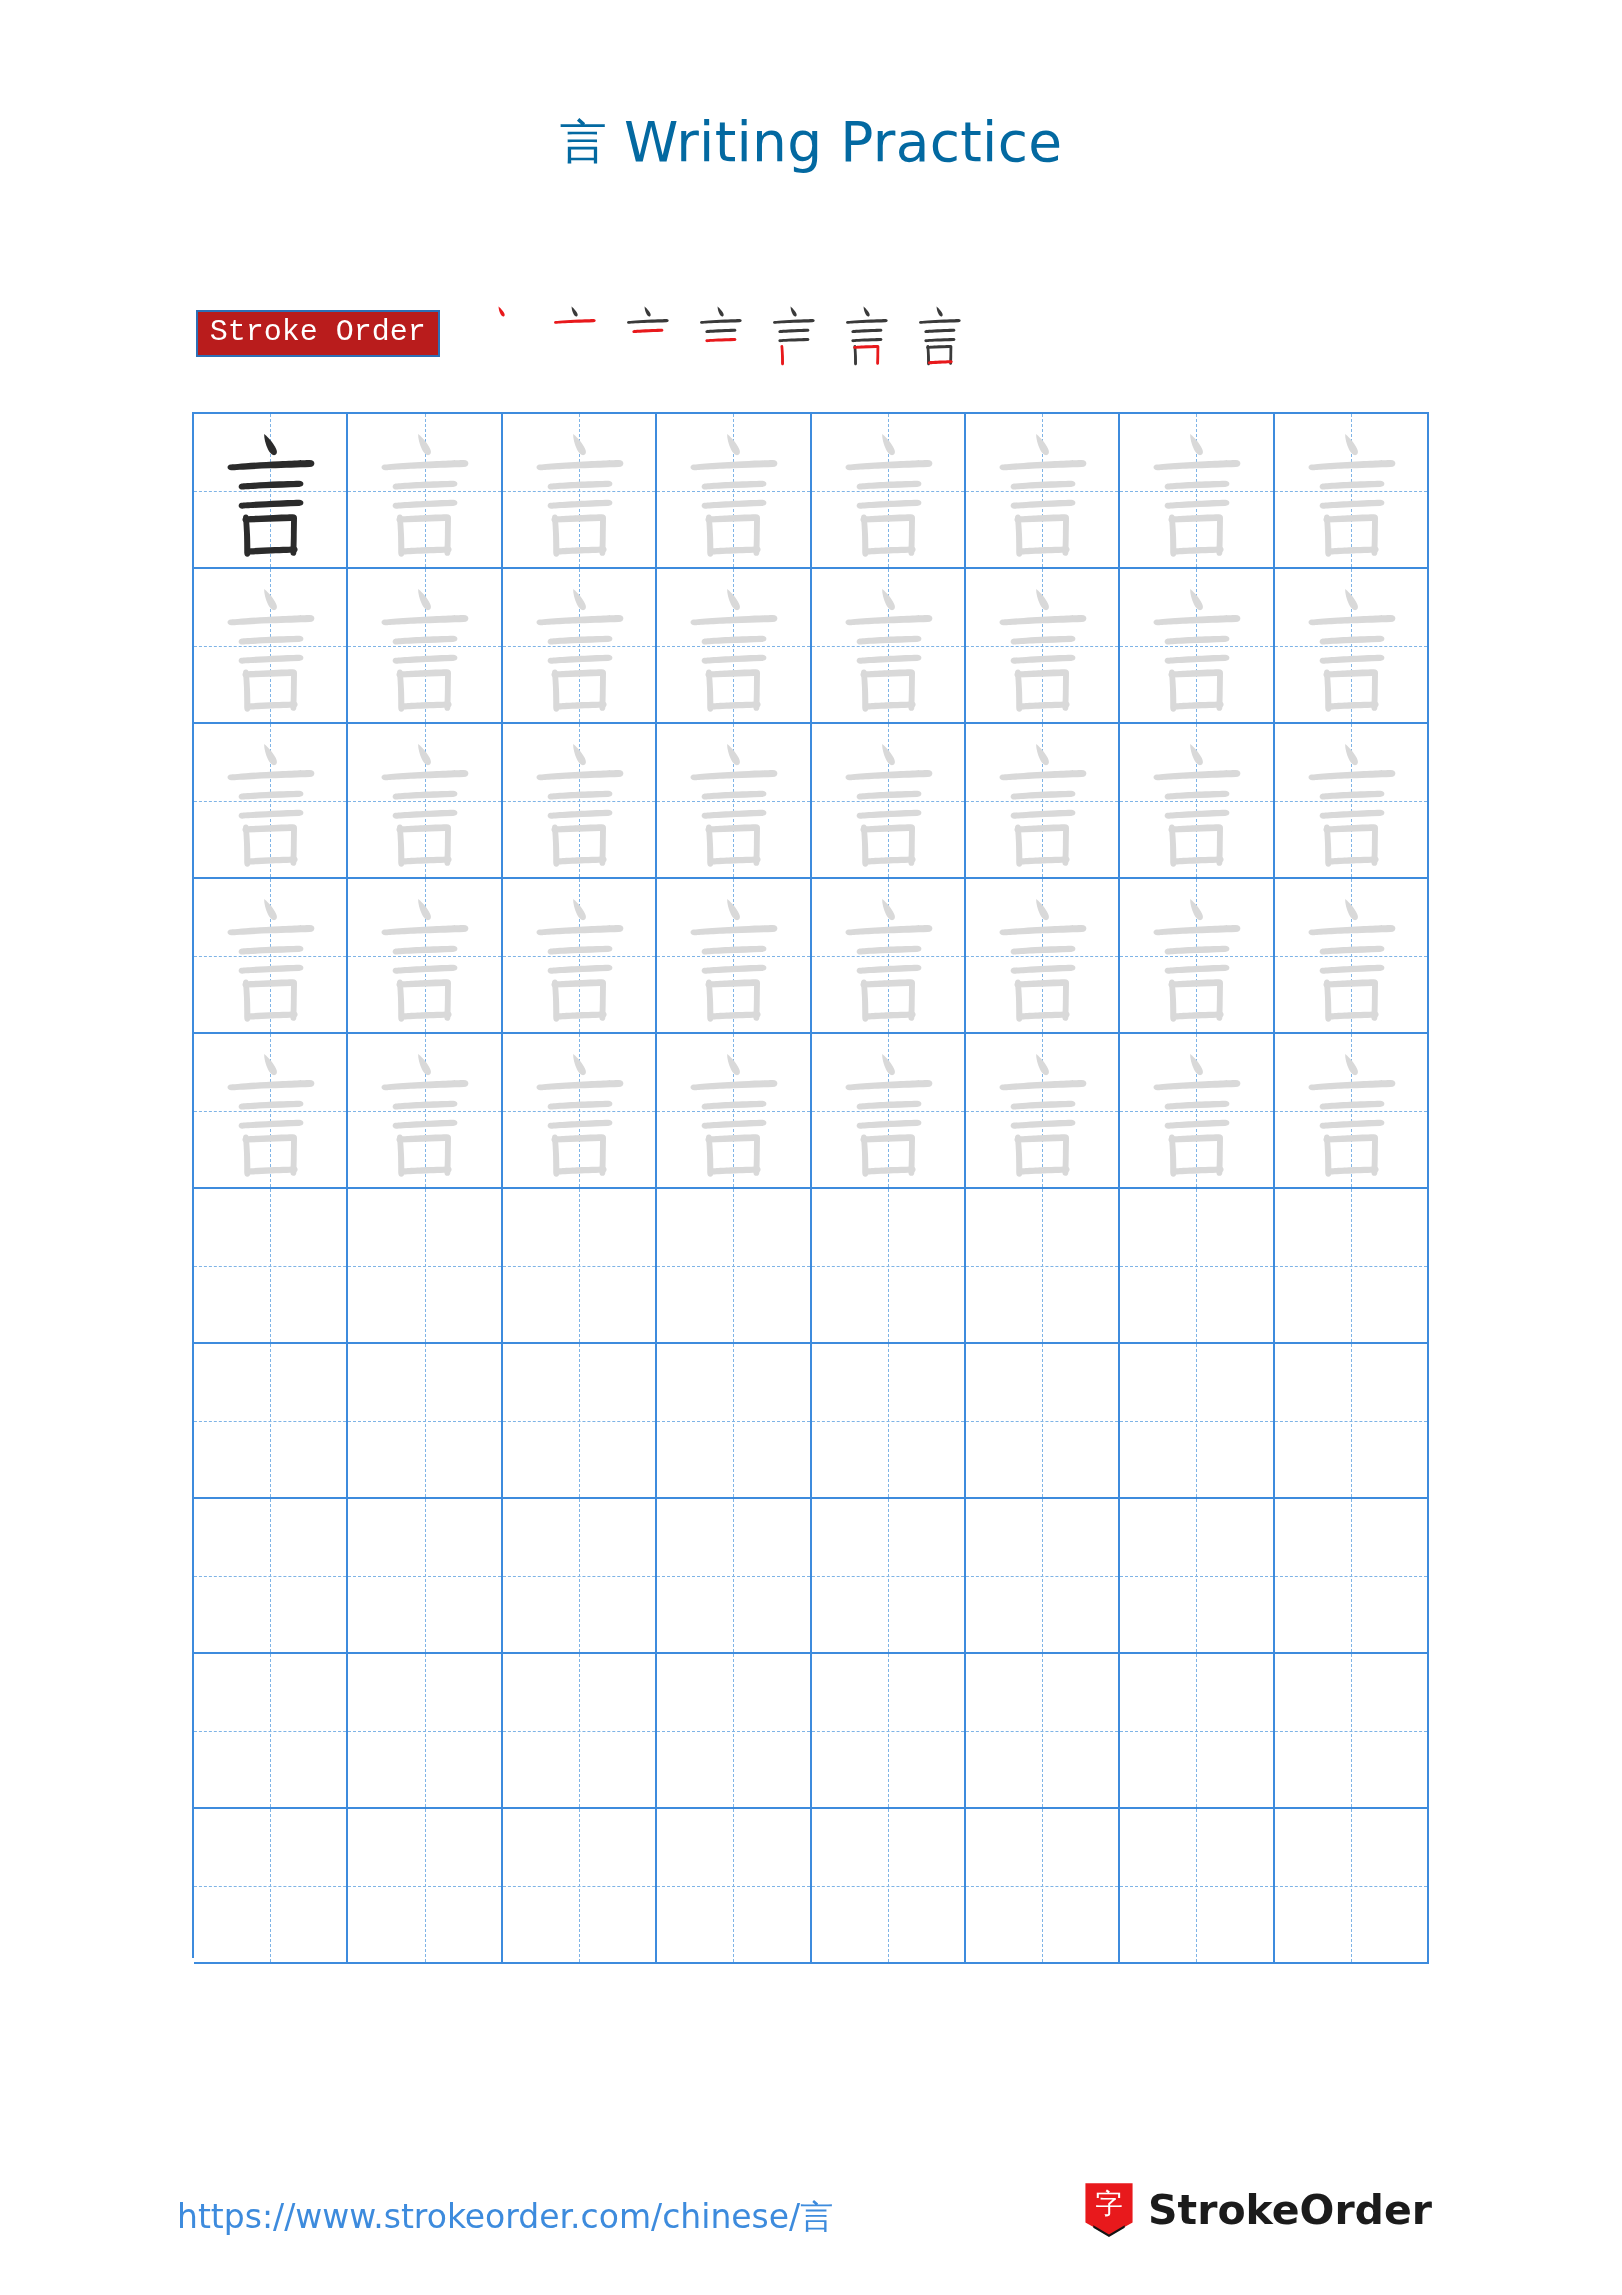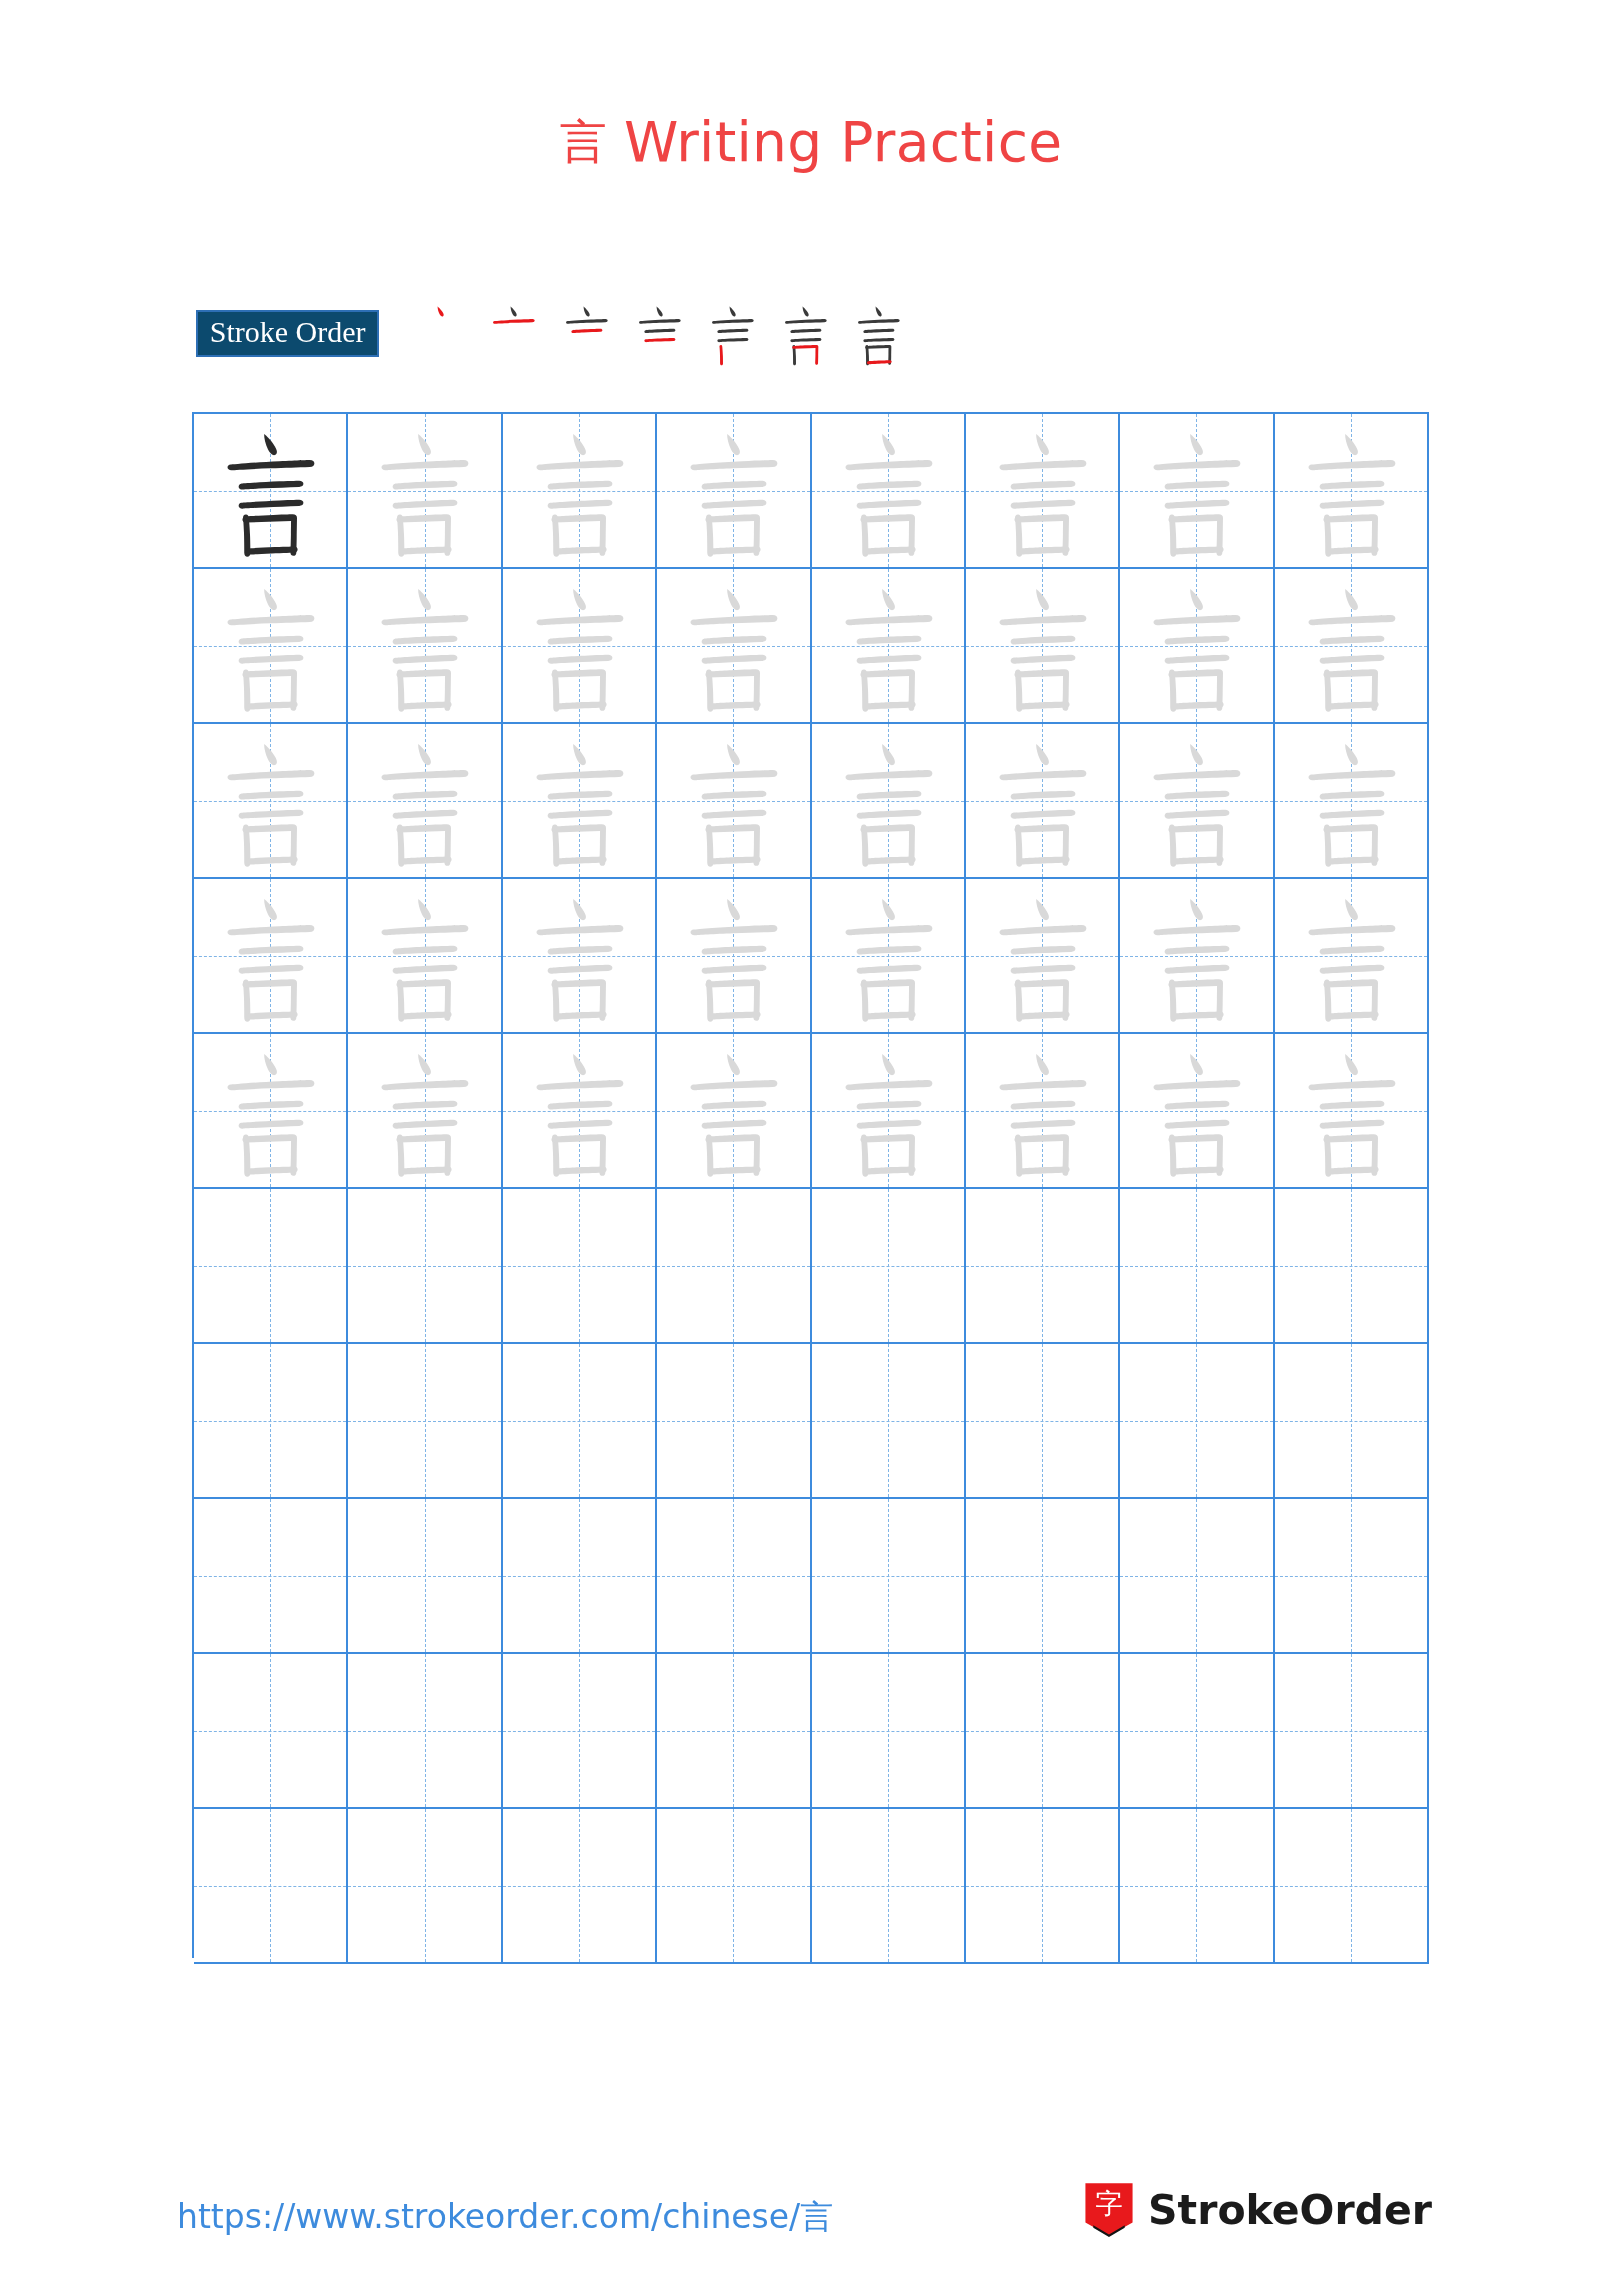--- a/index.html
+++ b/index.html
@@ -15,21 +15,21 @@
     overflow: hidden;
   }
 
   
   #title {
     position: absolute;
     top: 110px;
     left: 0;
     width: 1622px;
     text-align: center;
-    color: #ef4444;
+    color: #0369a1;
     font-size: 55px;
     font-family: "DejaVu Sans", sans-serif;
     font-weight: 400;
     letter-spacing: 0.3px;
     white-space: nowrap;
   }
   #title .tchar {
     font-size: 47px;
     position: relative;
     top: -2.6px;
@@ -39,24 +39,24 @@
   
   #stroke-order-row {
     position: absolute;
     top: 306px;
     left: 196px;
     height: 55px;
     display: flex;
     align-items: center;
   }
   #stroke-order-label {
-    background: #0c4a6e;
+    background: #b91c1c;
     color: #ffffff;
     font-size: 30px;
-    font-family: Liberation Serif, serif;
+    font-family: Liberation Mono, monospace;
     padding: 5.2px 11.8px 7.9px 11.8px;
     border: 2px solid #2d6fb5;
     line-height: 1;
     white-space: nowrap;
   }
   #stroke-order-steps {
     display: flex;
     align-items: flex-start;
     margin-left: 25px;
   }

